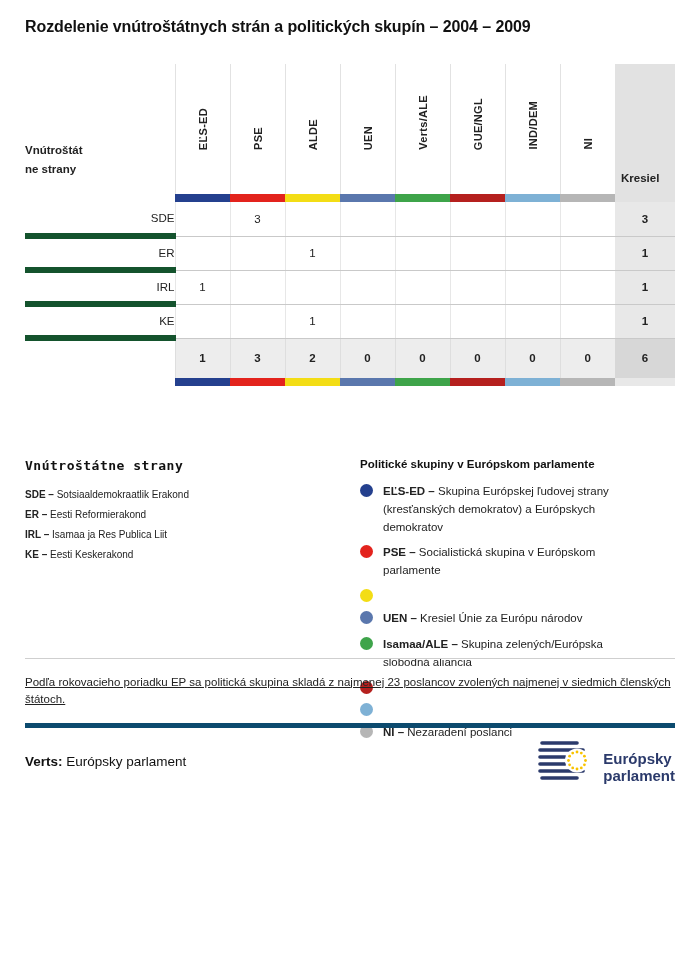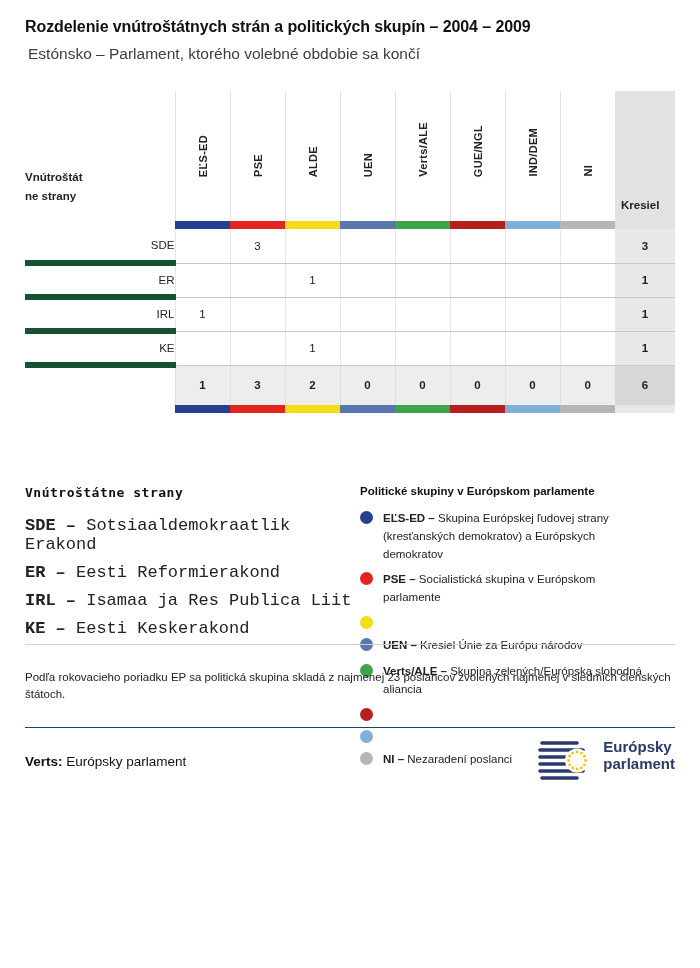--- a/index.html
+++ b/index.html
@@ -38,46 +38,45 @@
 
   tr.trow { height:40px; }
   tr.trow th { background:#ffffff; }
   tr.trow td { text-align:center; font-weight:700; background:#ededed; border-left:1px solid #dedede; }
   tr.trow td.seats-total { background:#d7d7d7; border-left:none; }
 
   
   .legends { display:flex; margin-top:72px; padding:0 25px; }
   .legend-left { flex:0 0 335px; width:335px; }
   .legend-left h3 { font-family:"DejaVu Sans Mono", monospace; font-size:13px; font-weight:700; letter-spacing:.5px; color:#111111; margin-bottom:16px; }
-  .p-item { font-size:17px; color:#222222; margin-bottom:9px;font-family:Liberation Mono, monospace; }
+  .p-item { font-size:10px; color:#222222; margin-bottom:9px; }
   .p-item b { font-weight:700; }
   .legend-right { flex:1; }
   .legend-right h4 { font-size:11.5px; font-weight:700; color:#111111; margin-bottom:13px; }
   .g-item { display:flex; align-items:flex-start; margin-bottom:8px; }
   .g-dot { width:13px; height:13px; border-radius:50%; flex:0 0 13px; margin-right:10px; margin-top:1px; }
   .g-text { font-size:11.5px; line-height:1.55; width:262px; color:#222222; }
   .g-text b { font-weight:700; }
 
   
   .bottom { position:absolute; left:0; right:0; bottom:0; padding:0 25px; }
-  .note { font-size:11.5px; line-height:1.5; color:#222222; border-top:1px solid #cfcfcf; border-bottom:1px solid #0c4a6e; padding:24px 0; }
+  .note { font-size:11.5px; line-height:1.5; color:#222222; border-top:1px solid #cfcfcf; border-bottom:5px solid #0c4a6e; padding:15px 0;text-decoration:underline; }
   .footer { display:flex; justify-content:space-between; align-items:center; padding:10px 0 16px; }
   .source { font-size:13.5px; color:#111111; }
   .source b { font-weight:700; }
-  .logo { display:flex; align-items:flex-start; gap:10px; }
+  .logo { display:flex; align-items:flex-end; gap:10px; }
   .logo-text { display:flex; flex-direction:column; font-size:15px; font-weight:600; color:#2b3a6b; line-height:1.15; }
 </style>
 </head>
 <body>
 
 <div class="page">
   <div class="content">
 
     <h1 class="title">Rozdelenie vnútroštátnych strán a politických skupín – 2004 – 2009</h1>
-    <h2 class="subtitle">Estónsko – Parlament, ktorého volebné obdobie sa končí</h2>
 
     <table class="seats">
       <colgroup>
         <col class="c-label">
         <col class="c-g">
           <col class="c-g">
           <col class="c-g">
           <col class="c-g">
         <col class="c-g">
           <col class="c-g">
@@ -252,21 +251,21 @@
       </div>
       <div class="g-item">
         <span class="g-dot" style="background-color: rgb(243, 221, 21);"></span>
       </div>
       <div class="g-item">
         <span class="g-dot" style="background-color: rgb(90, 119, 173);"></span>
         <span class="g-text"><b>UEN –</b> <span>Kresiel Únie za Európu národov</span></span>
       </div>
       <div class="g-item">
         <span class="g-dot" style="background-color: rgb(62, 164, 74);"></span>
-        <span class="g-text"><b>Verts/ALE –</b> <span>Skupina zelených/Európska slobodná aliancia</span></span>
+        <span class="g-text"><b>Isamaa/ALE –</b> <span>Skupina zelených/Európska slobodná aliancia</span></span>
       </div>
       <div class="g-item">
         <span class="g-dot" style="background-color: rgb(181, 32, 30);"></span>
       </div>
       <div class="g-item">
         <span class="g-dot" style="background-color: rgb(126, 177, 213);"></span>
       </div>
       <div class="g-item">
         <span class="g-dot" style="background-color: rgb(182, 182, 182);"></span>
         <span class="g-text"><b>NI –</b> <span>Nezaradení poslanci</span></span>

